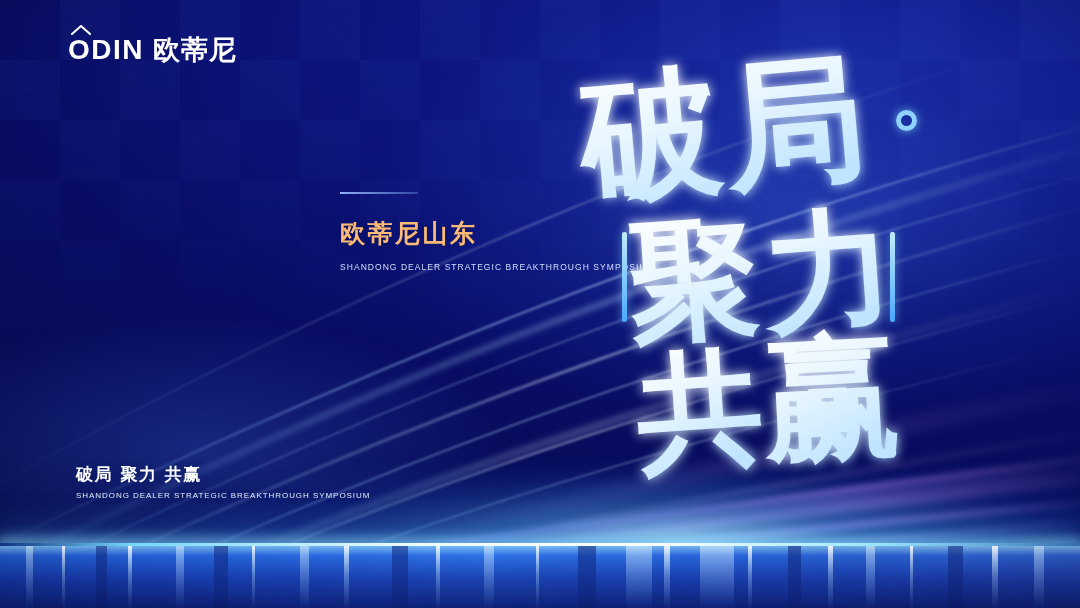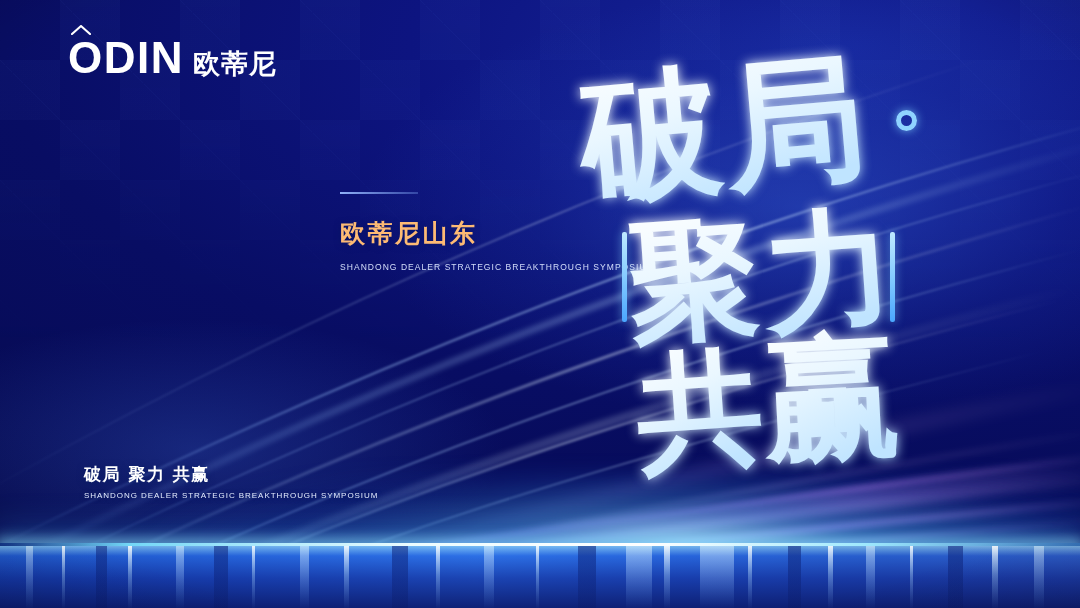--- a/index.html
+++ b/index.html
@@ -102,21 +102,21 @@
   #logo {
     position: absolute;
     left: 68px; top: 36px;
     display: flex;
     align-items: baseline;
     gap: 9px;
     color: #ffffff;
   }
   #logo .mark {
     position: relative;
-    font-size: 44px;
+    font-size: 28px;
     font-weight: 700;
     letter-spacing: 1.5px;
     line-height: 1;
     font-family: "Liberation Sans", "DejaVu Sans", sans-serif;
     text-align: center;
   }
   #logo .mark .hat {
     position: absolute;
     left: 3px; top: -11px;
     width: 20px; height: 10px;
@@ -186,21 +186,21 @@
     width: 21px; height: 21px;
     border: 5px solid #8fd3ff;
     border-radius: 50%;
     box-shadow: 0 0 10px rgba(130,210,255,.75);
     box-sizing: border-box;
   }
 
   
   #slogan {
     position: absolute;
-    left: 84px; top: 466px;
+    left: 76px; top: 466px;
     color: #fff;
   }
   #slogan-cn {
     font-family: "DejaVu Sans", "Liberation Sans", sans-serif;
     font-weight: 700;
     font-size: 17px;
     letter-spacing: 1.5px;
     line-height: 1;
     text-shadow: 0 1px 7px rgba(0,25,95,.7);
     white-space: nowrap;

